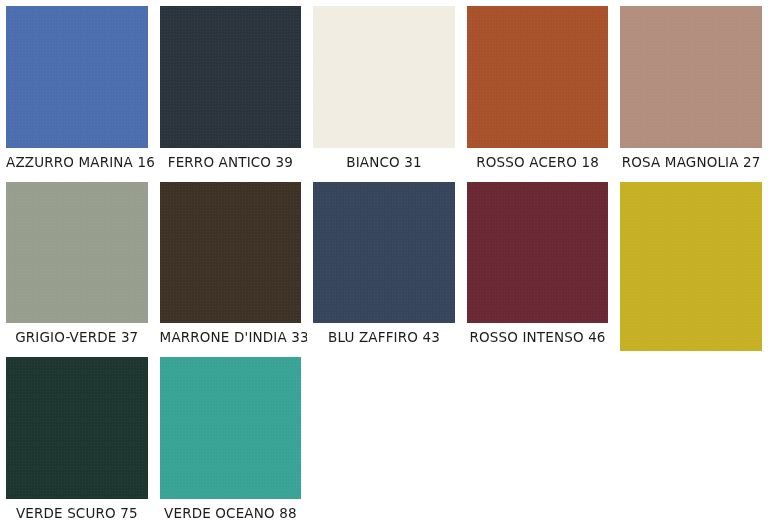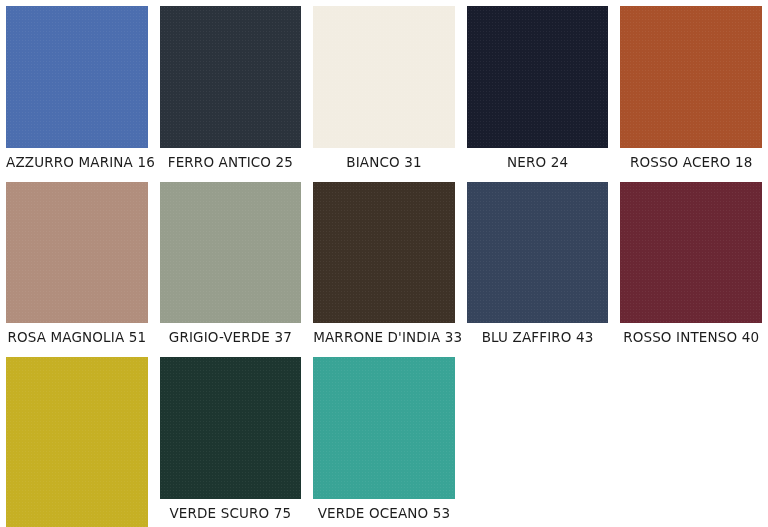--- a/index.html
+++ b/index.html
@@ -67,72 +67,68 @@
 <div id="swatch-grid">
 
   <div class="swatch-cell">
     <div class="swatch-chip" style="background-color: rgb(76, 110, 175);"></div>
     <div class="swatch-label">AZZURRO MARINA 16</div>
   </div>
 
 
   <div class="swatch-cell">
     <div class="swatch-chip" style="background-color: rgb(43, 51, 60);"></div>
-    <div class="swatch-label">FERRO ANTICO 25</div>
+    <div class="swatch-label">FERRO ANTICO 39</div>
   </div>
 
   <div class="swatch-cell">
     <div class="swatch-chip" style="background-color: rgb(242, 237, 226);"></div>
     <div class="swatch-label">BIANCO 31</div>
   </div>
 
-  <div class="swatch-cell">
-    <div class="swatch-chip" style="background-color: rgb(25, 29, 45);"></div>
-    <div class="swatch-label">NERO 24</div>
-  </div>
 
   <div class="swatch-cell">
     <div class="swatch-chip" style="background-color: rgb(169, 81, 43);"></div>
     <div class="swatch-label">ROSSO ACERO 18</div>
   </div>
 
   <div class="swatch-cell">
     <div class="swatch-chip" style="background-color: rgb(177, 142, 125);"></div>
-    <div class="swatch-label">ROSA MAGNOLIA 51</div>
+    <div class="swatch-label">ROSA MAGNOLIA 27</div>
   </div>
 
   <div class="swatch-cell">
     <div class="swatch-chip" style="background-color: rgb(151, 158, 141);"></div>
     <div class="swatch-label">GRIGIO-VERDE 37</div>
   </div>
 
   <div class="swatch-cell">
     <div class="swatch-chip" style="background-color: rgb(62, 50, 39);"></div>
     <div class="swatch-label">MARRONE D'INDIA 33</div>
   </div>
 
   <div class="swatch-cell">
     <div class="swatch-chip" style="background-color: rgb(54, 68, 92);"></div>
     <div class="swatch-label">BLU ZAFFIRO 43</div>
   </div>
 
   <div class="swatch-cell">
     <div class="swatch-chip" style="background-color: rgb(106, 39, 52);"></div>
-    <div class="swatch-label">ROSSO INTENSO 40</div>
+    <div class="swatch-label">ROSSO INTENSO 46</div>
   </div>
 
   <div class="swatch-cell">
     <div class="swatch-chip" style="background-color: rgb(198, 176, 36);"></div>
   </div>
 
   <div class="swatch-cell">
     <div class="swatch-chip" style="background-color: rgb(29, 54, 48);"></div>
     <div class="swatch-label">VERDE SCURO 75</div>
   </div>
 
   <div class="swatch-cell">
     <div class="swatch-chip" style="background-color: rgb(57, 164, 150);"></div>
-    <div class="swatch-label">VERDE OCEANO 53</div>
+    <div class="swatch-label">VERDE OCEANO 88</div>
   </div>
 
   <div class="swatch-cell empty"></div>
 
 </div>
 
 </body></html>

